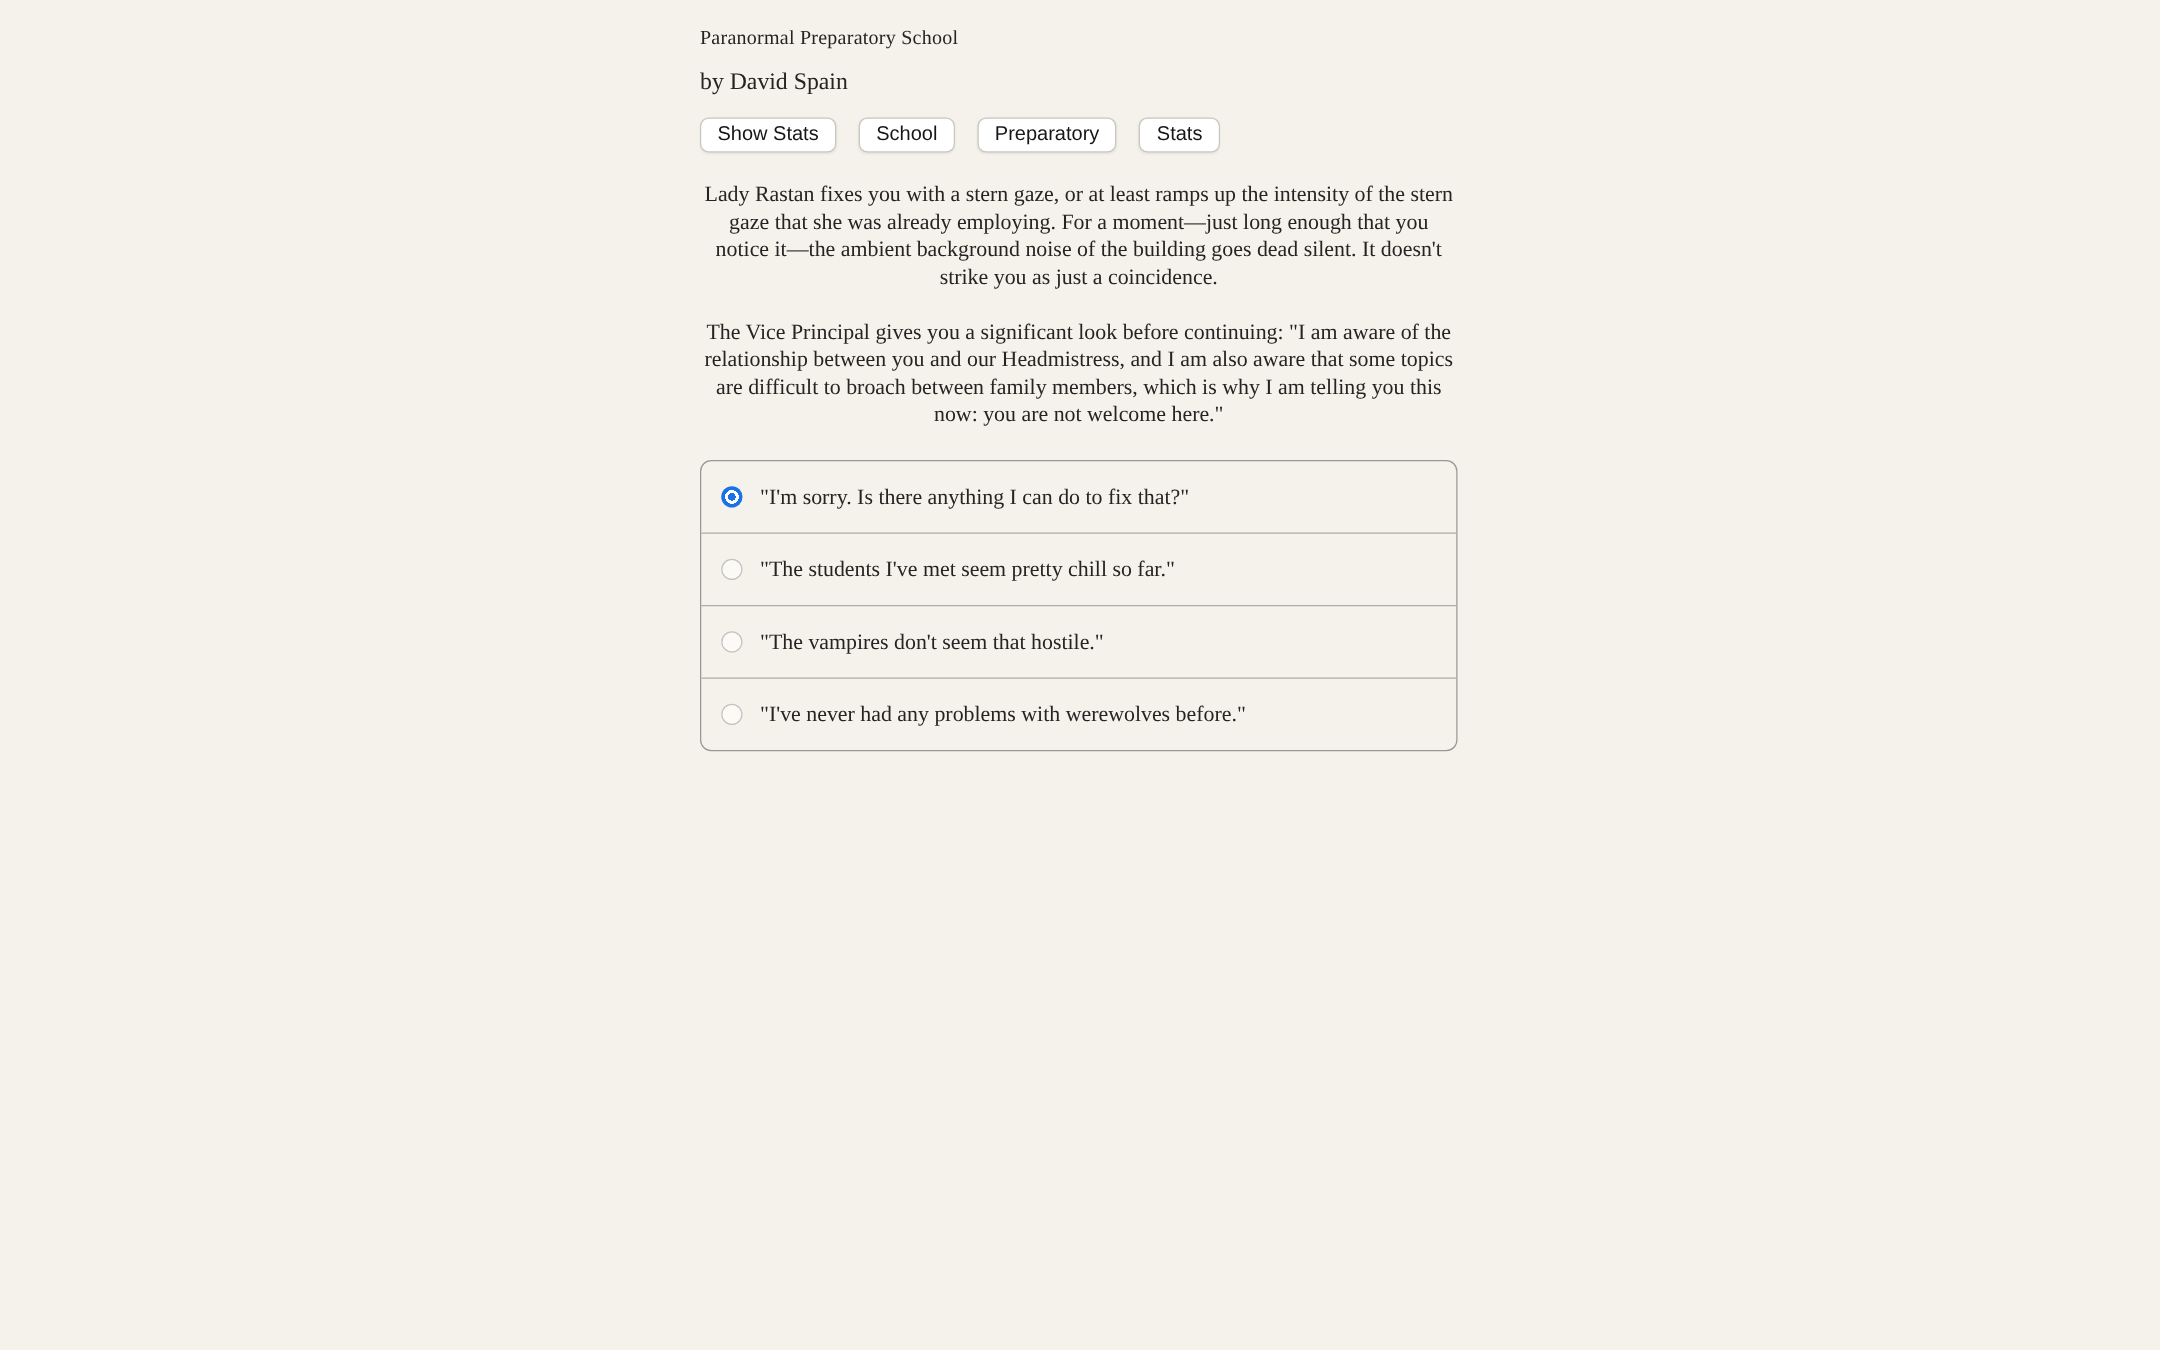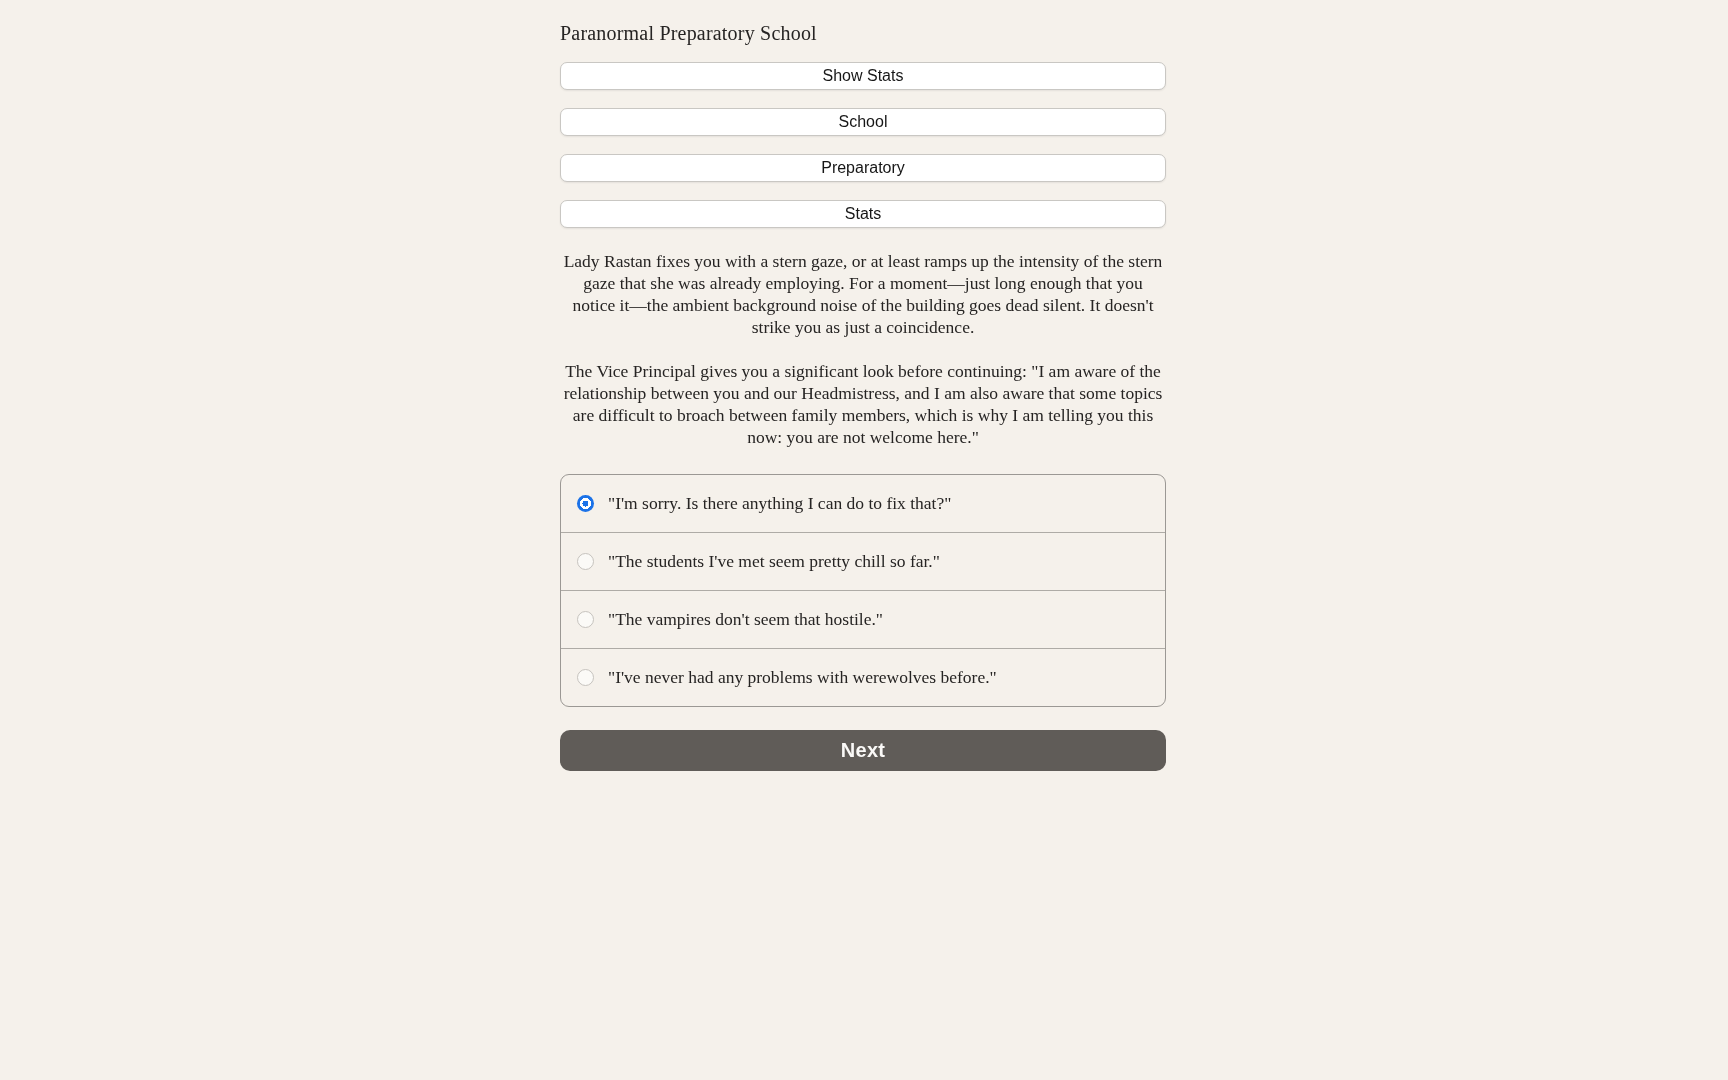--- a/index.html
+++ b/index.html
@@ -17,35 +17,34 @@
     height: 1080px;
     position: relative;
   }
   .content {
     width: 606px;
     margin-left: 560px;
     padding-top: 22px;
   }
   h1.title {
     margin: 0;
-    font-size: 20px;
+    font-size: 16px;
     font-weight: 500;
     letter-spacing: 0.2px;
     color: #262423;
   }
   .byline {
     margin-top: 15px;
     font-size: 19px;
     color: #262423;
   }
   .toolbar {
     margin-top: 17px;
     display: flex;
     gap: 18px;
-    flex-direction: column;
   }
   .toolbar button {
     font-family: "Liberation Sans", sans-serif;
     font-size: 16px;
     color: #161616;
     background: #ffffff;
     border: 1px solid #c9c7c3;
     border-radius: 7px;
     padding: 4px 13px;
     line-height: 18px;
@@ -113,20 +112,21 @@
   }
 </style>
 </head>
 <body>
 
 <div class="page">
   <div class="content">
 
     <h1 class="title">Paranormal Preparatory School</h1>
 
+    <div class="byline">by David Spain</div>
 
     <div class="toolbar">
       <button>Show Stats</button>
       <button>School</button>
       <button>Preparatory</button>
       <button>Stats</button>
     </div>
 
     <p class="story">Lady Rastan fixes you with a stern gaze, or at least ramps up the intensity of the stern gaze that she was already employing. For a moment—just long enough that you notice it—the ambient background noise of the building goes dead silent. It doesn't strike you as just a coincidence.</p>
     <p class="story">The Vice Principal gives you a significant look before continuing: "I am aware of the relationship between you and our Headmistress, and I am also aware that some topics are difficult to broach between family members, which is why I am telling you this now: you are not welcome here."</p>
@@ -143,16 +143,15 @@
       <div class="choice-row">
         <span class="radio"></span>
         <span class="choice-label">"The vampires don't seem that hostile."</span>
       </div>
       <div class="choice-row">
         <span class="radio"></span>
         <span class="choice-label">"I've never had any problems with werewolves before."</span>
       </div>
     </div>
 
-    <button class="next">Next</button>
 
   </div>
 </div>
 
 </body></html>

